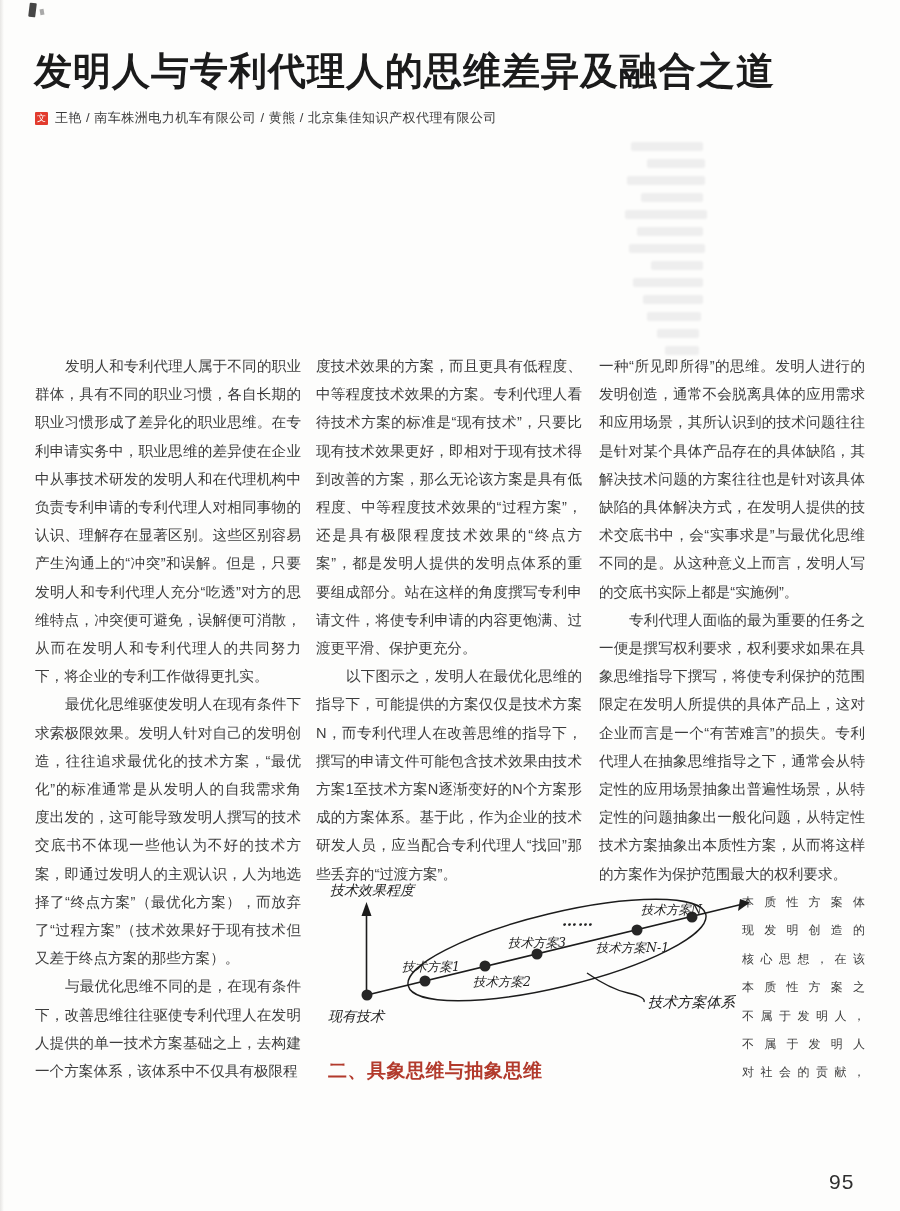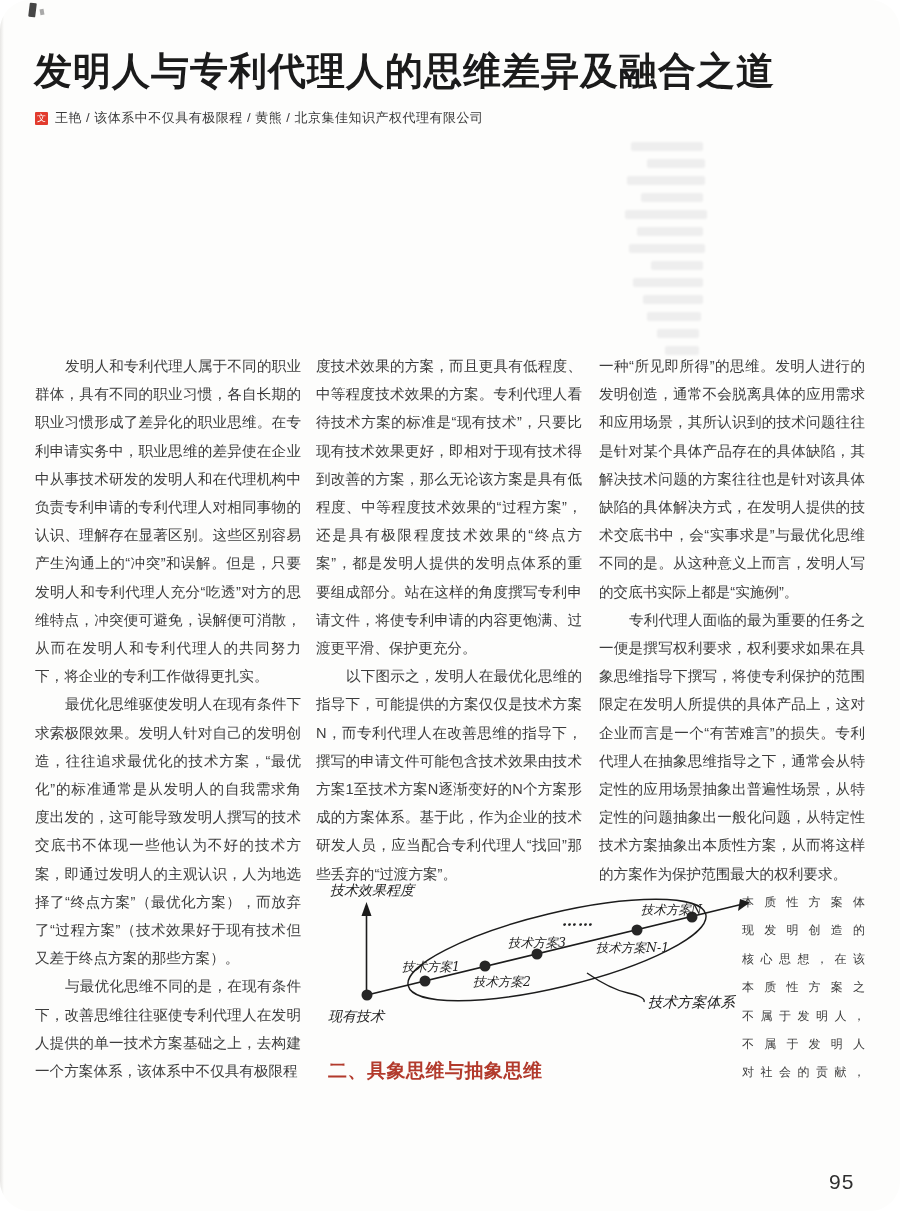--- a/index.html
+++ b/index.html
@@ -1,19 +1,19 @@
 <!DOCTYPE html>
 <html><head>
 <meta charset="utf-8">
 <style>
   html,body { margin:0; padding:0; background:#ffffff; }
   .page {
     position:relative; width:900px; height:1211px; margin:0 auto;
     background:#fdfdfc; overflow:hidden;
-    font-family:"Liberation Sans", sans-serif; color:#3c3c3c;border-radius:30px;
+    font-family:"Liberation Sans", sans-serif; color:#3c3c3c;
   }
   .edge-strip { position:absolute; left:0; top:0; width:4px; height:100%;
     background:linear-gradient(90deg,#e7e6e4,rgba(255,255,255,0)); }
   .speck-a { position:absolute; left:29px; top:3px; width:7px; height:14px;
     background:#262626; opacity:.85; transform:rotate(7deg); border-radius:1px; }
   .speck-b { position:absolute; left:40px; top:9px; width:4px; height:6px;
     background:#555; opacity:.5; transform:rotate(-10deg); }
 
   .title {
     position:absolute; left:34px; top:46px; width:830px;
@@ -84,21 +84,21 @@
 
 <div class="page">
   <div class="edge-strip"></div>
   <div class="speck-a"></div>
   <div class="speck-b"></div>
 
   <div class="title">发明人与专利代理人的思维差异及融合之道</div>
 
   <div class="byline">
     <span class="badge">文</span>
-    <span class="byline-text">王艳 / 该体系中不仅具有极限程 / 黄熊 / 北京集佳知识产权代理有限公司</span>
+    <span class="byline-text">王艳 / 南车株洲电力机车有限公司 / 黄熊 / 北京集佳知识产权代理有限公司</span>
   </div>
 
   <div class="bleed">
     <i></i>
       <i></i>
       <i></i>
       <i></i>
       <i></i>
       <i></i>
       <i></i>

